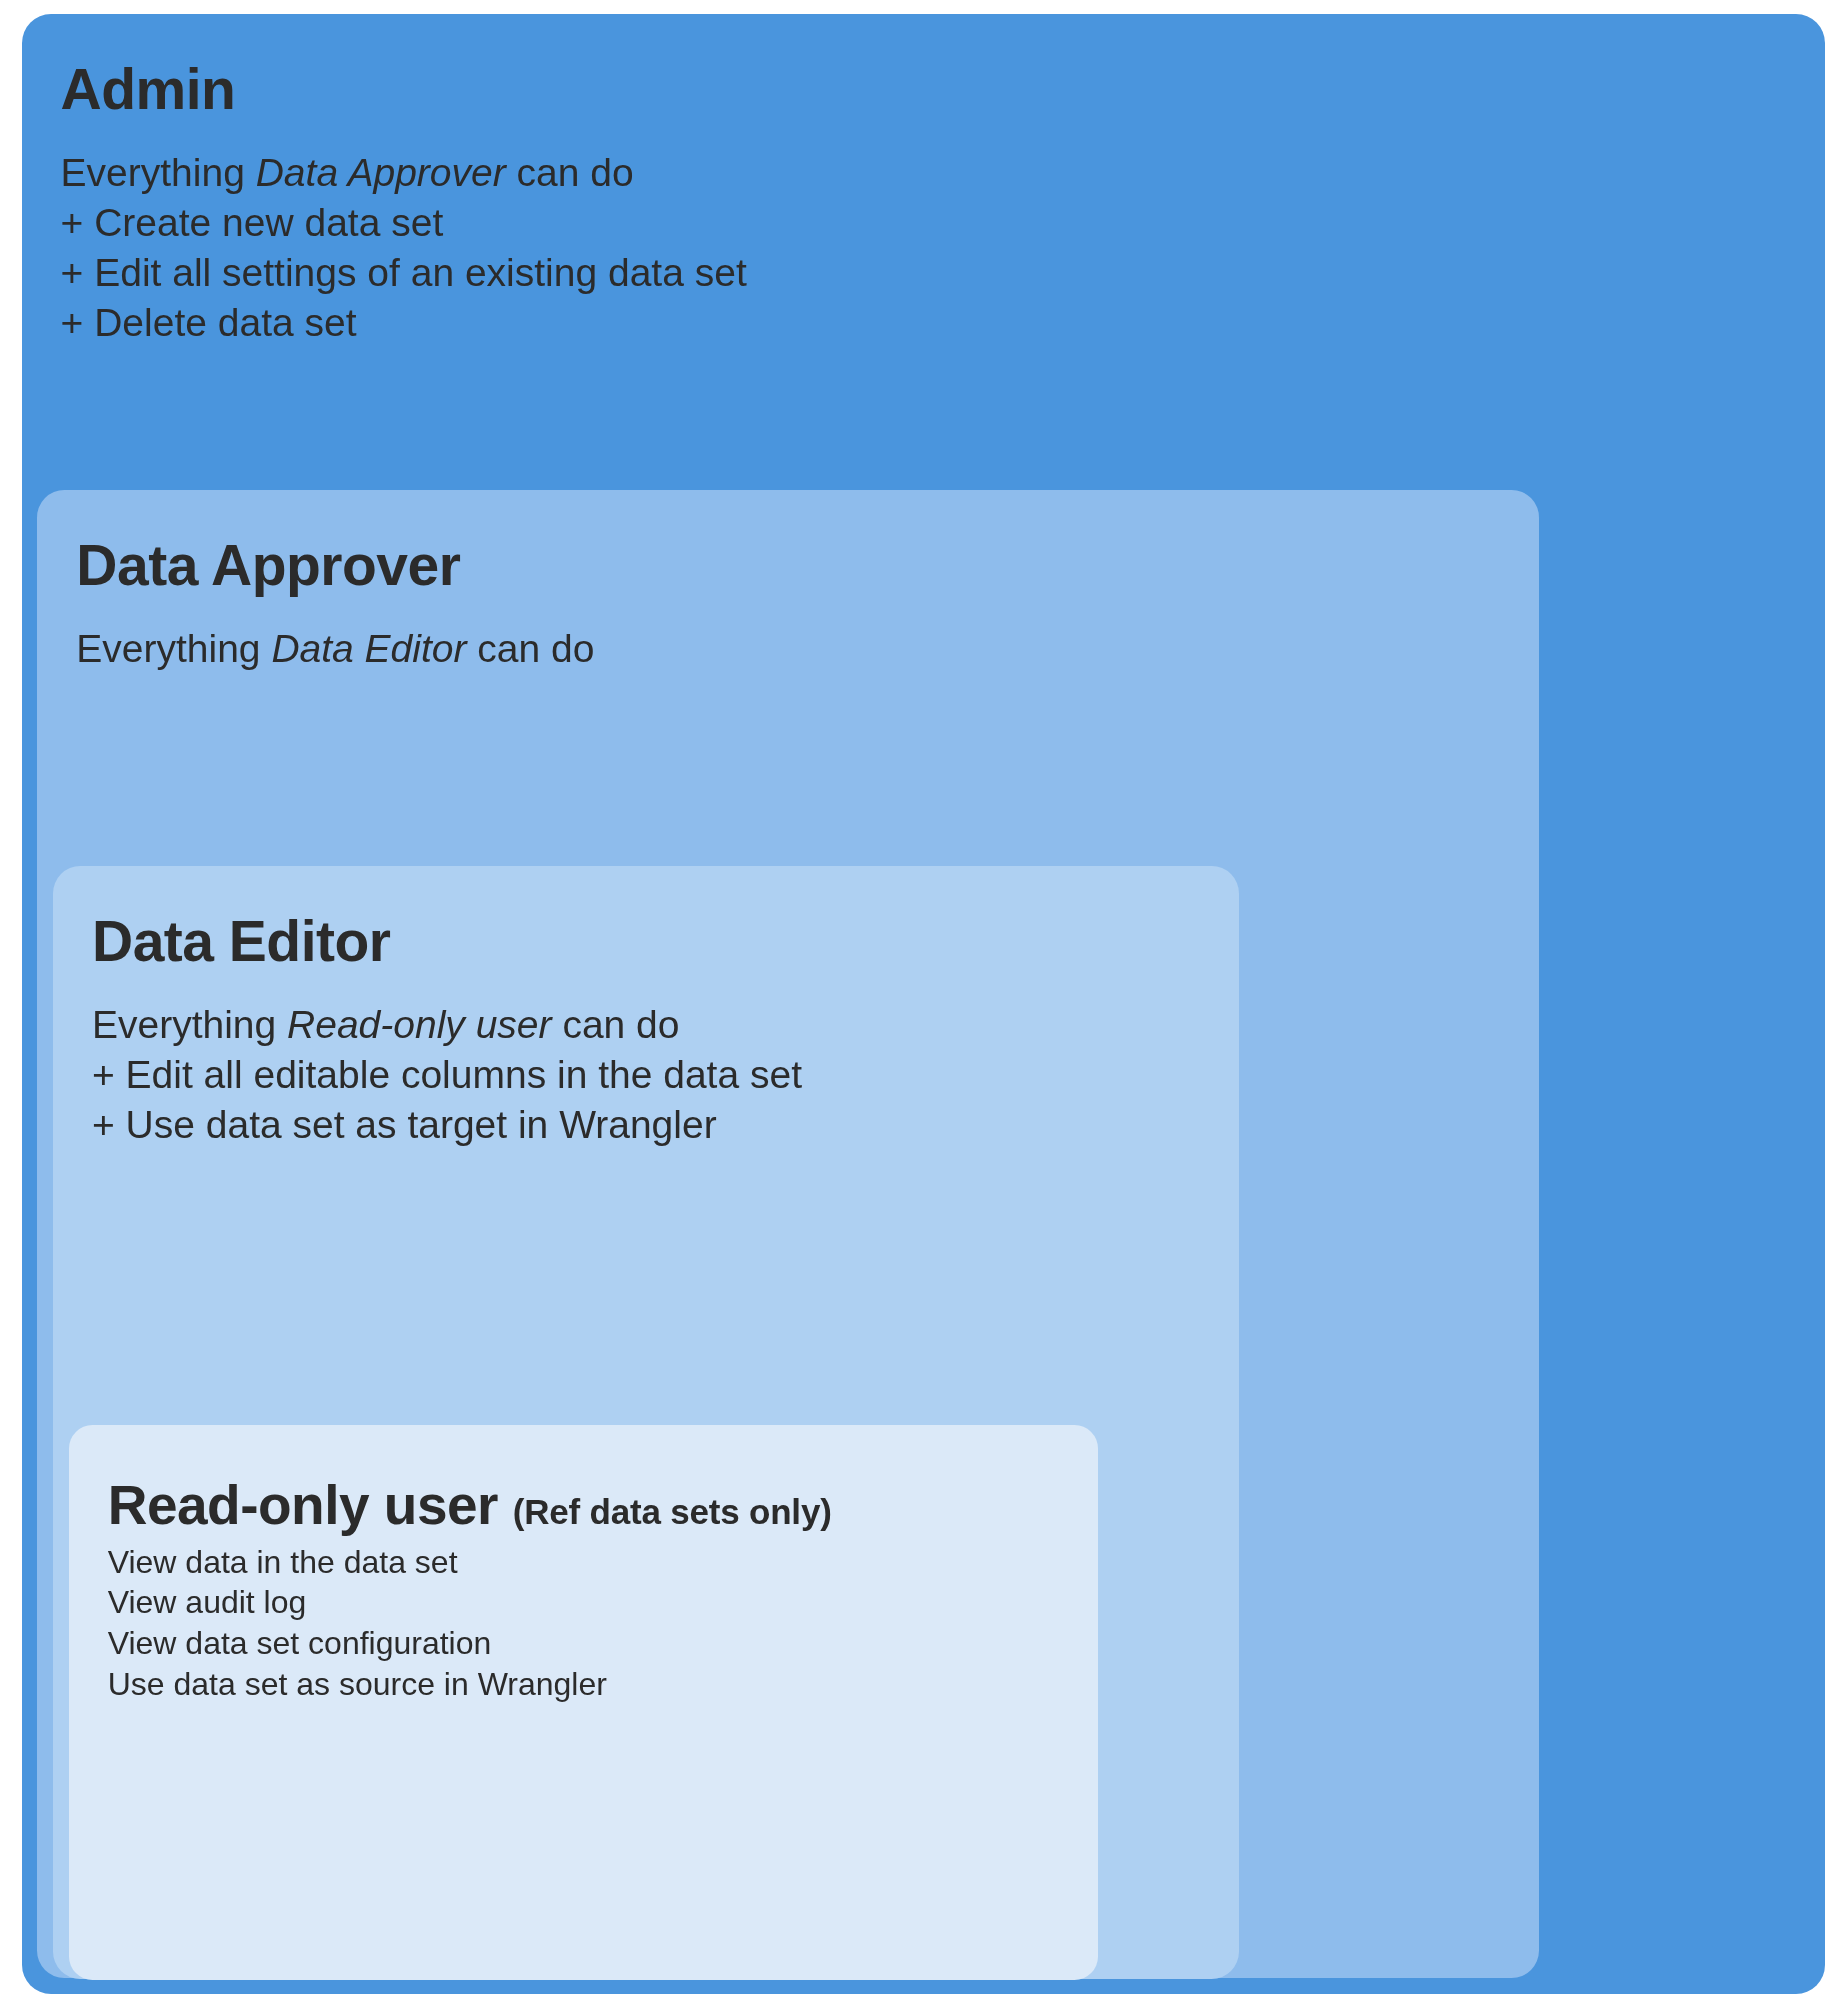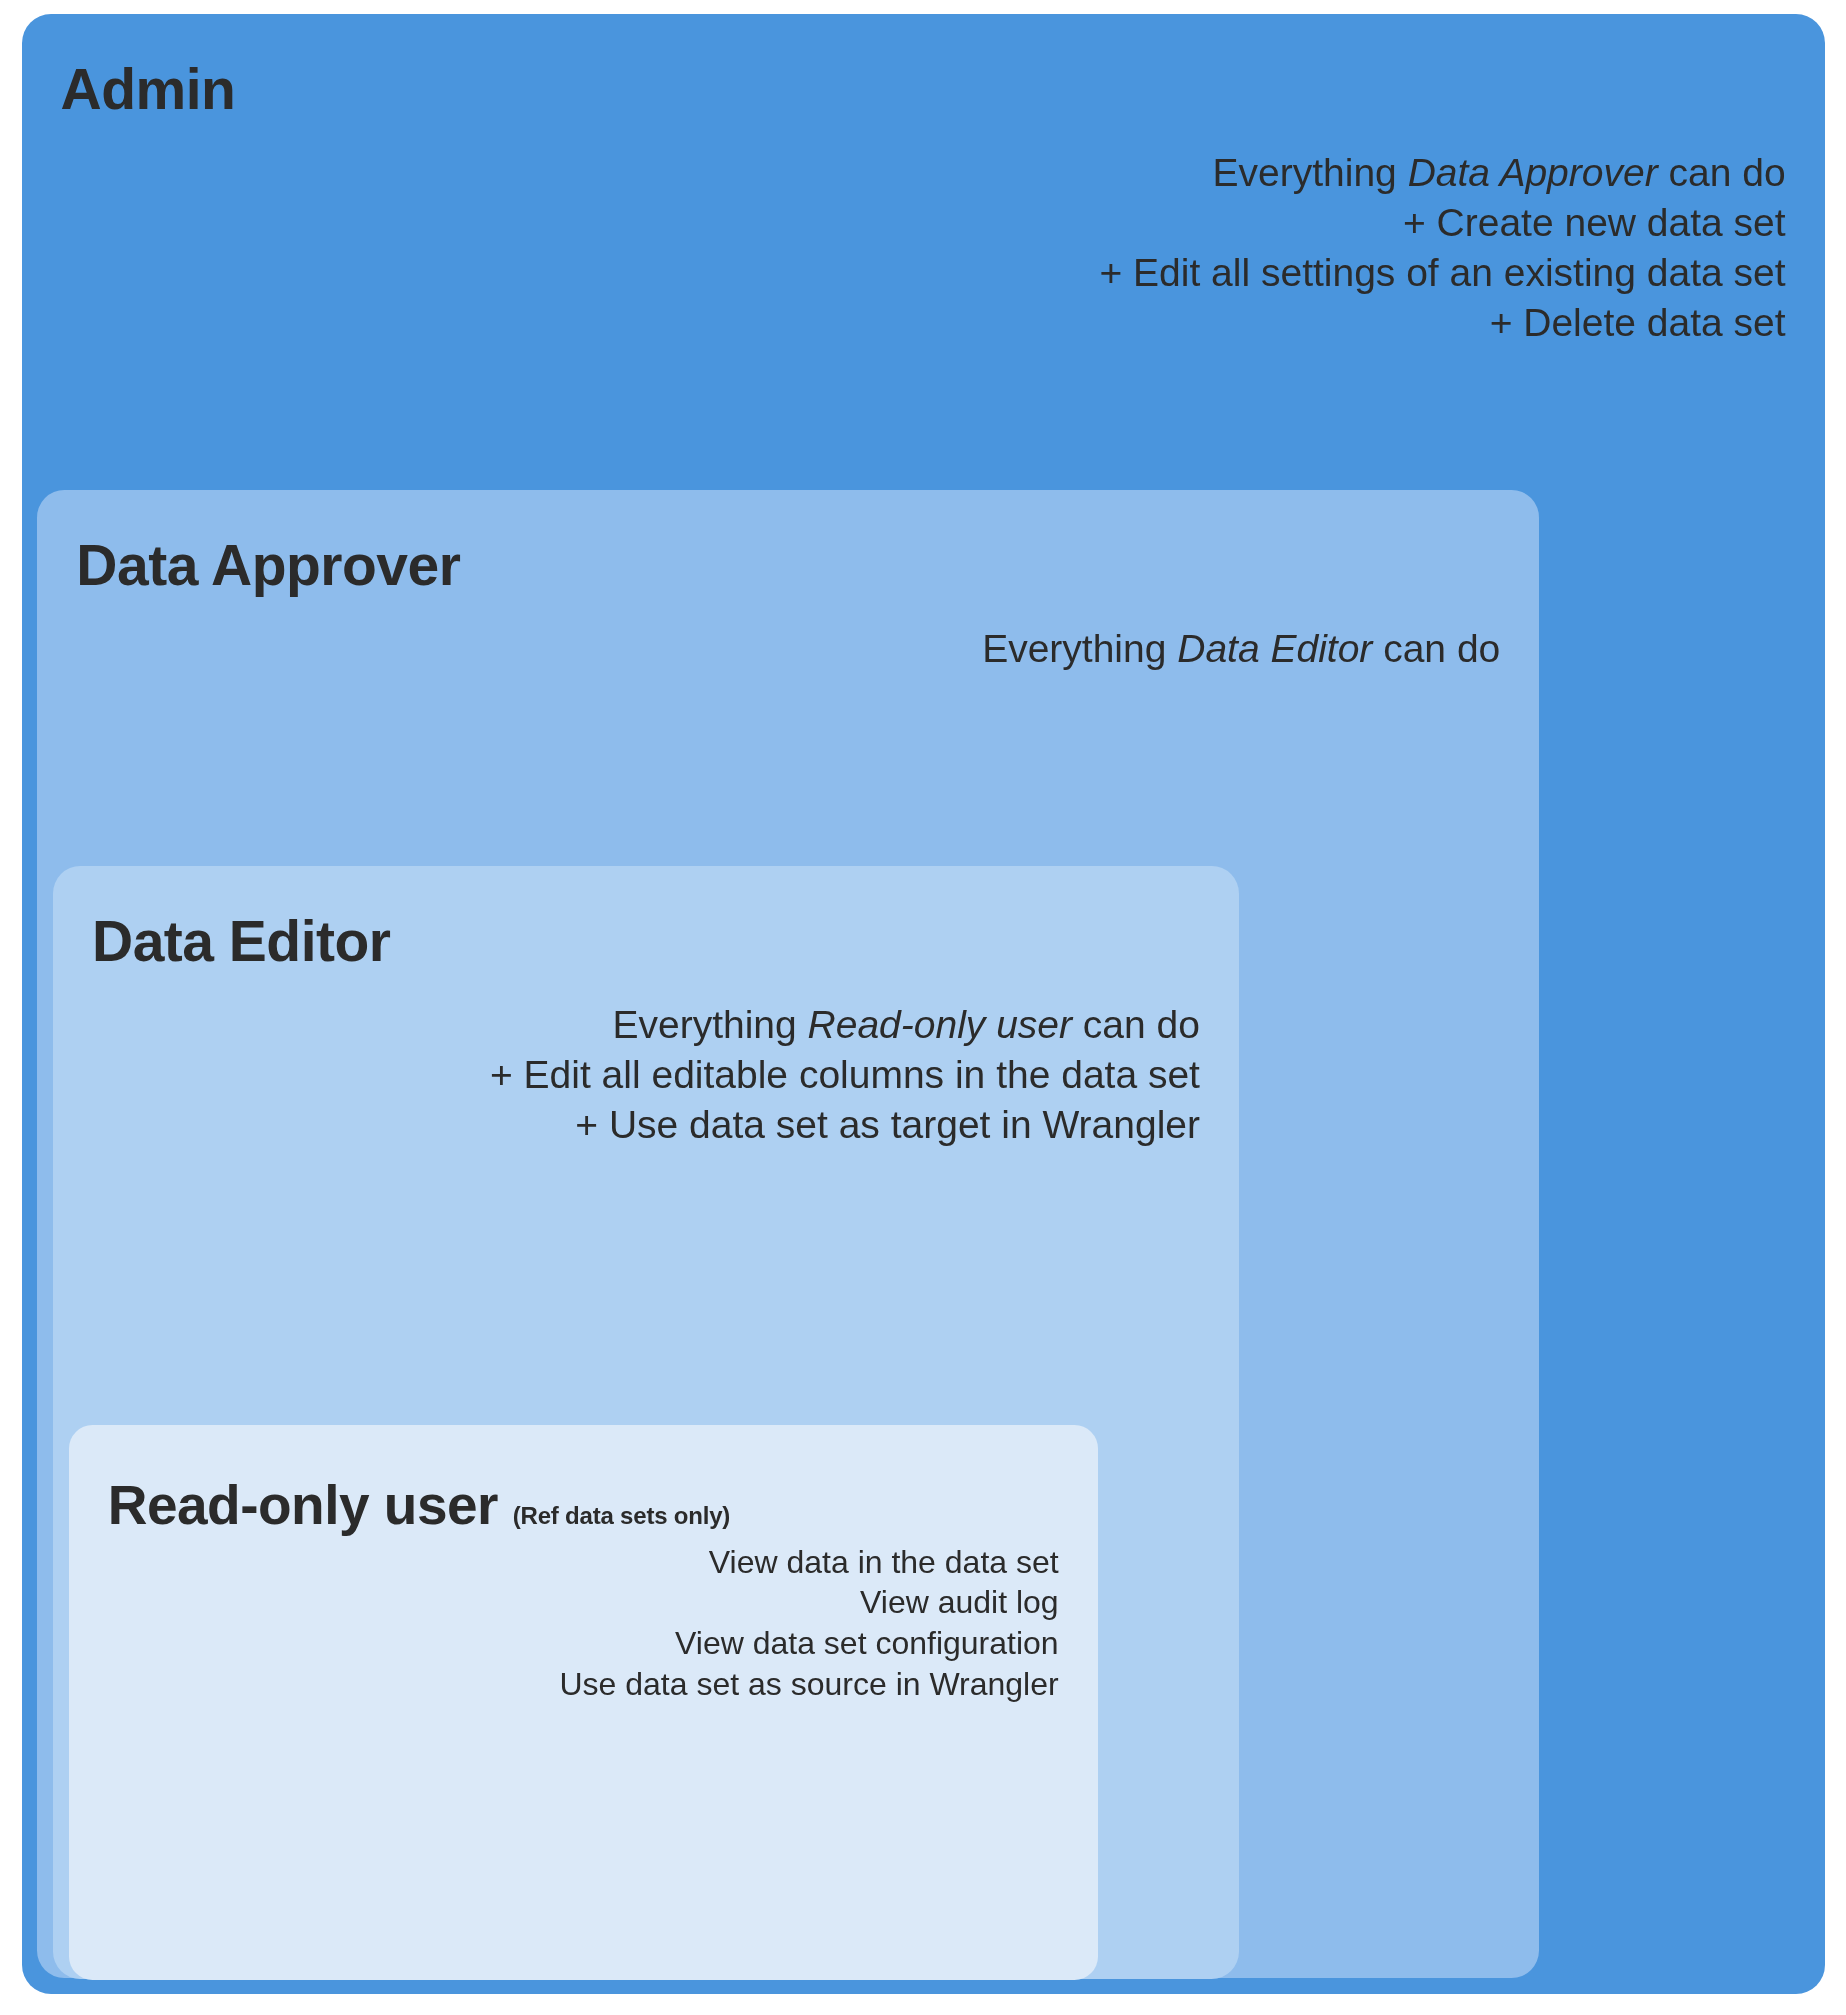--- a/index.html
+++ b/index.html
@@ -78,31 +78,30 @@
     margin: 0 0 29px 0;
     letter-spacing: -0.5px;
   }
 
   #title-readonly {
     font-size: 55px;
     margin-bottom: 7.8px;
   }
 
   .title-note {
-    font-size: 24px;
+    font-size: 35px;
     font-weight: bold;
     color: #2b2b2b;
     letter-spacing: -0.2px;
   }
 
   .role-lines {
     font-size: 39px;
     color: #2b2b2b;
     line-height: 1.28;
-    text-align: right;
   }
 
   .role-lines .line {
     white-space: nowrap;
   }
 
   .role-lines em {
     font-style: italic;
   }
 

